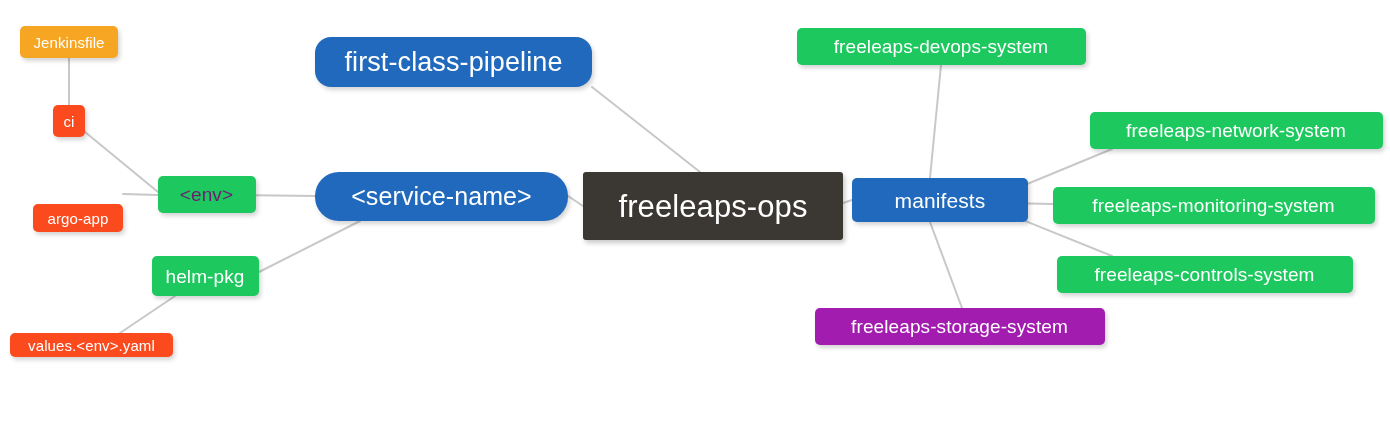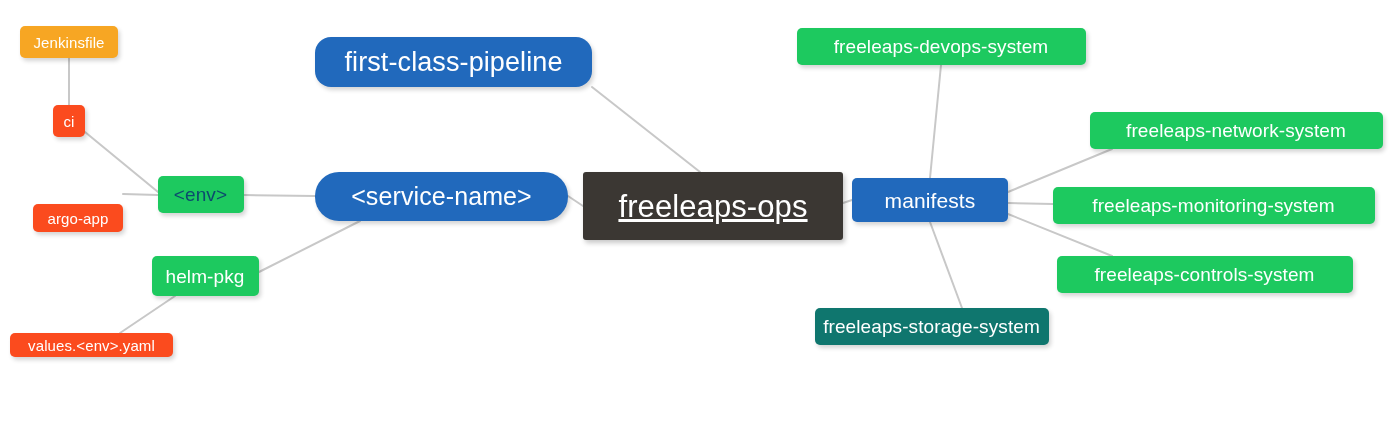--- a/index.html
+++ b/index.html
@@ -38,21 +38,20 @@
     white-space: nowrap;
     line-height: 1;
     letter-spacing: 0.1px;
     box-shadow: 2px 3px 4px rgba(0,0,0,0.17);
     user-select: none;
     padding: 0 10px;
   }
   .node.root {
     border-radius: 3px;
     box-shadow: 2px 3px 5px rgba(0,0,0,0.22);
-    text-decoration: underline;
   }
   .lvl-root  { font-size: 31px; }
   .lvl-1     { font-size: 27px; border-radius: 16px; }
   .lvl-1s    { font-size: 25px; border-radius: 24px; }
   .lvl-2     { font-size: 21px; }
   .lvl-2s    { font-size: 19px; padding-left: 9px; }
   .lvl-3     { font-size: 15px; }
   .lvl-4     { font-size: 15px; }
 </style>
 </head>
@@ -78,24 +77,24 @@
   <div id="nodes">
       <div class="node lvl-root root" style="left: 583px; top: 172px; width: 260px; height: 68px; background: rgb(59, 55, 51); color: rgb(255, 255, 255);">
         <span>freeleaps-ops</span>
       </div>
       <div class="node lvl-1" style="left: 315px; top: 37px; width: 277px; height: 50px; background: rgb(33, 105, 188); color: rgb(255, 255, 255);">
         <span>first-class-pipeline</span>
       </div>
       <div class="node lvl-1s" style="left: 315px; top: 172px; width: 253px; height: 49px; background: rgb(33, 105, 188); color: rgb(255, 255, 255);">
         <span>&lt;service-name&gt;</span>
       </div>
-      <div class="node lvl-2" style="left: 852px; top: 178px; width: 156px; height: 44px; background: rgb(33, 105, 188); color: rgb(255, 255, 255); text-align: center;">
+      <div class="node lvl-2" style="left: 852px; top: 178px; width: 176px; height: 44px; background: rgb(33, 105, 188); color: rgb(255, 255, 255); text-align: center;">
         <span>manifests</span>
       </div>
-      <div class="node lvl-2s" style="left: 158px; top: 176px; width: 86px; height: 37px; background: rgb(29, 201, 95); color: #0c4a6e;">
+      <div class="node lvl-2s" style="left: 158px; top: 176px; width: 98px; height: 37px; background: rgb(29, 201, 95); color: #701a75;">
         <span>&lt;env&gt;</span>
       </div>
       <div class="node lvl-2s" style="left: 152px; top: 256px; width: 107px; height: 40px; background: rgb(29, 201, 95); color: rgb(255, 255, 255);">
         <span>helm-pkg</span>
       </div>
       <div class="node lvl-4" style="left: 20px; top: 26px; width: 98px; height: 32px; background: rgb(247, 166, 35); color: rgb(255, 255, 255);">
         <span>Jenkinsfile</span>
       </div>
       <div class="node lvl-4" style="left: 53px; top: 105px; width: 32px; height: 32px; background: rgb(251, 75, 30); color: rgb(255, 255, 255);">
         <span>ci</span>
@@ -111,17 +110,17 @@
       </div>
       <div class="node lvl-2s" style="left: 1055px; top: 112px; width: 293px; height: 37px; background: rgb(29, 201, 95); color: rgb(255, 255, 255); margin-left: 35px;">
         <span>freeleaps-network-system</span>
       </div>
       <div class="node lvl-2s" style="left: 1053px; top: 187px; width: 322px; height: 37px; background: rgb(29, 201, 95); color: rgb(255, 255, 255);">
         <span>freeleaps-monitoring-system</span>
       </div>
       <div class="node lvl-2s" style="left: 1057px; top: 256px; width: 296px; height: 37px; background: rgb(29, 201, 95); color: rgb(255, 255, 255);">
         <span>freeleaps-controls-system</span>
       </div>
-      <div class="node lvl-2s" style="left: 815px; top: 308px; width: 234px; height: 37px; background: #0f766e; color: rgb(255, 255, 255);">
+      <div class="node lvl-2s" style="left: 815px; top: 308px; width: 290px; height: 37px; background: #a21caf; color: rgb(255, 255, 255);">
         <span>freeleaps-storage-system</span>
       </div>
     </div>
 </div>
 
 </body></html>

